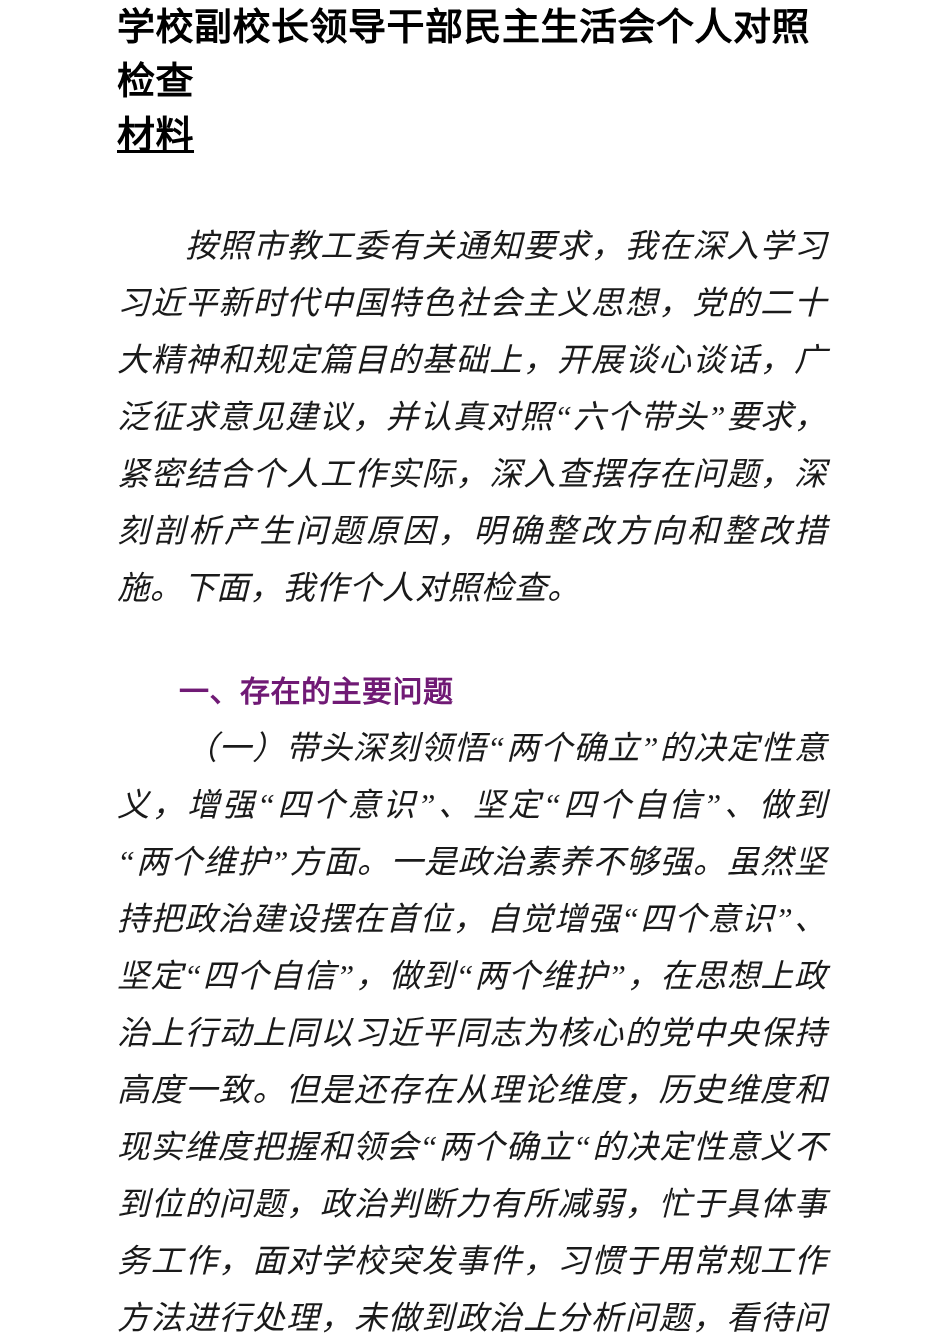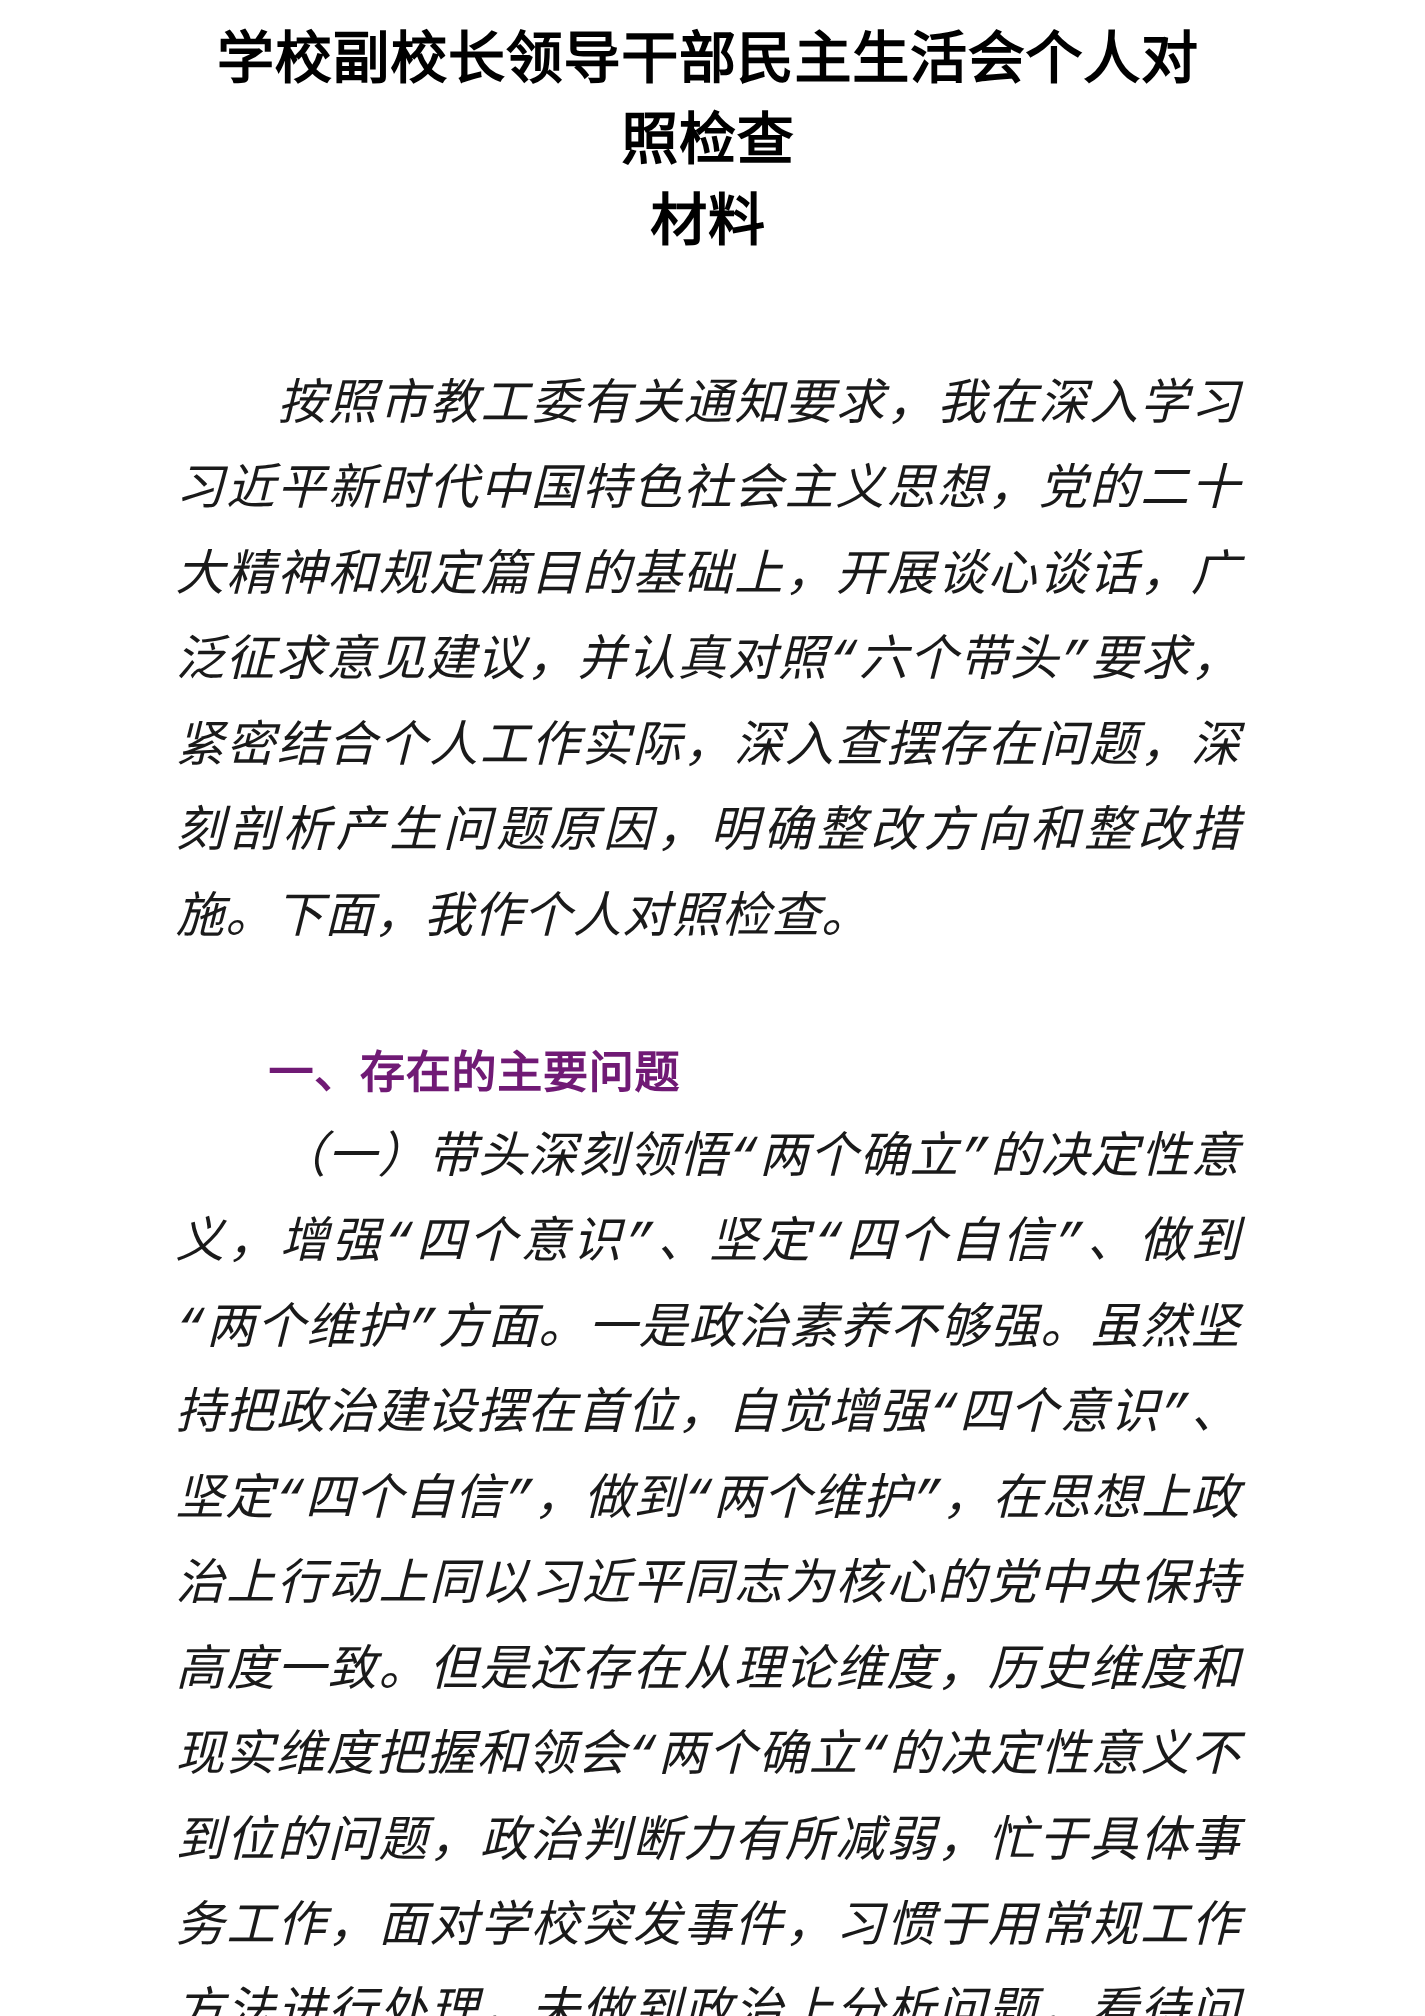--- a/index.html
+++ b/index.html
@@ -21,26 +21,26 @@
 
   .doc-body {
     position: absolute;
     left: 117px;
     top: 0;
     width: 710px;
   }
 
   
   .doc-title {
-    margin: 12px;
+    margin: 0;
     font-family: "DejaVu Serif", "Liberation Serif", serif;
     font-weight: bold;
     font-size: 38px;
     line-height: 54px;
-    text-align: center;
+    text-align: left;
     color: #000000;
     letter-spacing: 0.5px;
     -webkit-font-smoothing: none;
   }
 
   
   .section-heading {
     margin: 0;
     padding-top: 46px;
     font-family: "DejaVu Sans", "Liberation Sans", sans-serif;
@@ -48,21 +48,21 @@
     font-size: 30px;
     line-height: 57px;
     text-indent: 62px;
     color: #701a75;
     letter-spacing: 0.5px;
   }
 
   
   .body-para {
     margin: 0;
-    font-family: Liberation Mono, monospace;
+    font-family: Liberation Serif, serif;
     font-size: 32.5px;
     line-height: 57px;
     color: #1a1a1a;
     text-indent: 68px;
     text-align: justify;
     text-justify: inter-ideograph;
     letter-spacing: 0.6px;
     font-style: italic;
   }
 
@@ -81,21 +81,21 @@
   }
 </style>
 </head>
 <body>
 
 <div class="page">
   <div class="doc-body">
 
     <h1 class="doc-title">
       <span style="display: block;">学校副校长领导干部民主生活会个人对照检查</span>
-      <span style="display: block;">材料</span>
+      <span style="display: block; text-decoration: underline;">材料</span>
     </h1>
 
     <p class="body-para first-para kai">按照市教工委有关通知要求，我在深入学习习近平新时代中国特色社会主义思想，党的二十大精神和规定篇目的基础上，开展谈心谈话，广泛征求意见建议，并认真对照“六个带头”要求，紧密结合个人工作实际，深入查摆存在问题，深刻剖析产生问题原因，明确整改方向和整改措施。下面，我作个人对照检查。</p>
 
     <h2 class="section-heading">一、存在的主要问题</h2>
 
     <p class="body-para sub-para kai">（一）带头深刻领悟“两个确立”的决定性意义，增强“四个意识”、坚定“四个自信”、做到“两个维护”方面。一是政治素养不够强。虽然坚持把政治建设摆在首位，自觉增强“四个意识”、坚定“四个自信”，做到“两个维护”，在思想上政治上行动上同以习近平同志为核心的党中央保持高度一致。但是还存在从理论维度，历史维度和现实维度把握和领会“两个确立“的决定性意义不到位的问题，政治判断力有所减弱，忙于具体事务工作，面对学校突发事件，习惯于用常规工作方法进行处理，未做到政治上分析问题，看待问题，对工作的前瞻性，预见性和主动性变弱。二是政治站位不够高。有时缺乏政治视野和全局眼光，思想观念和思维层次高度还不够。例如，对自身分管的学校业务工作缺少系统性，前瞻性研究思考，对生源。</p>
 
   </div>
 </div>

